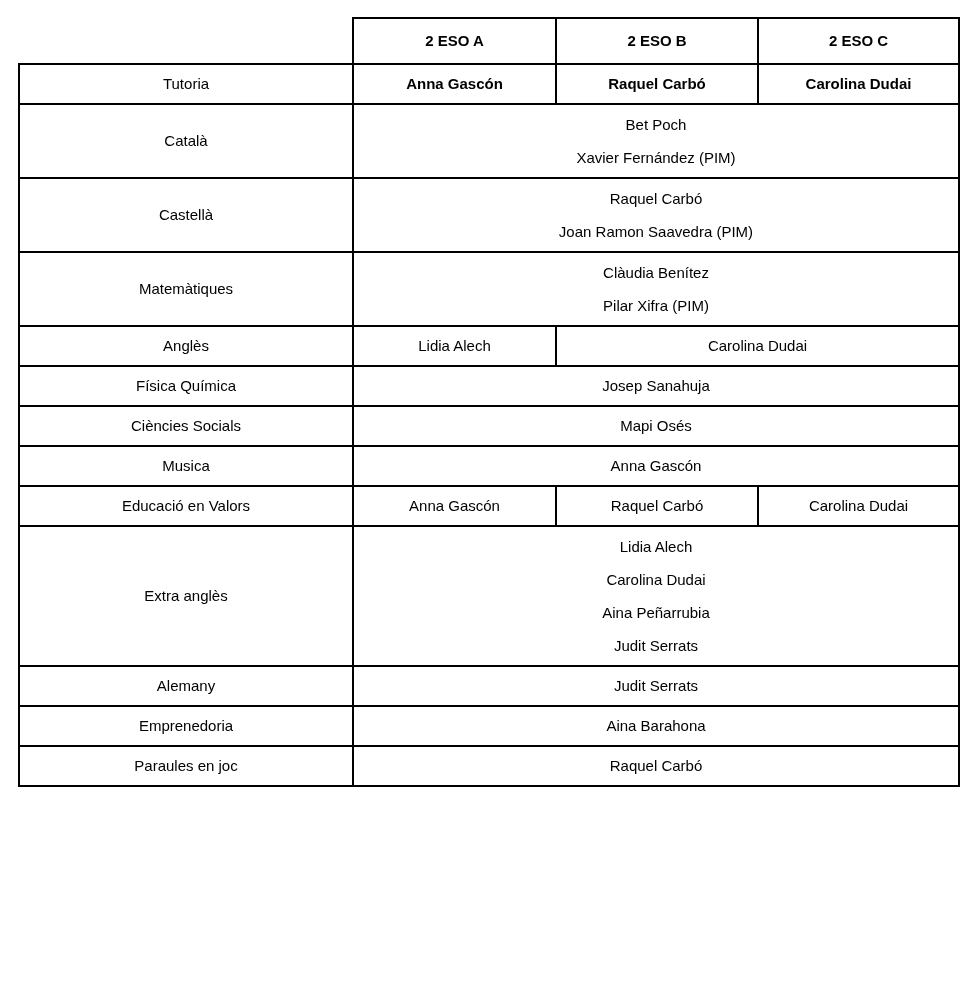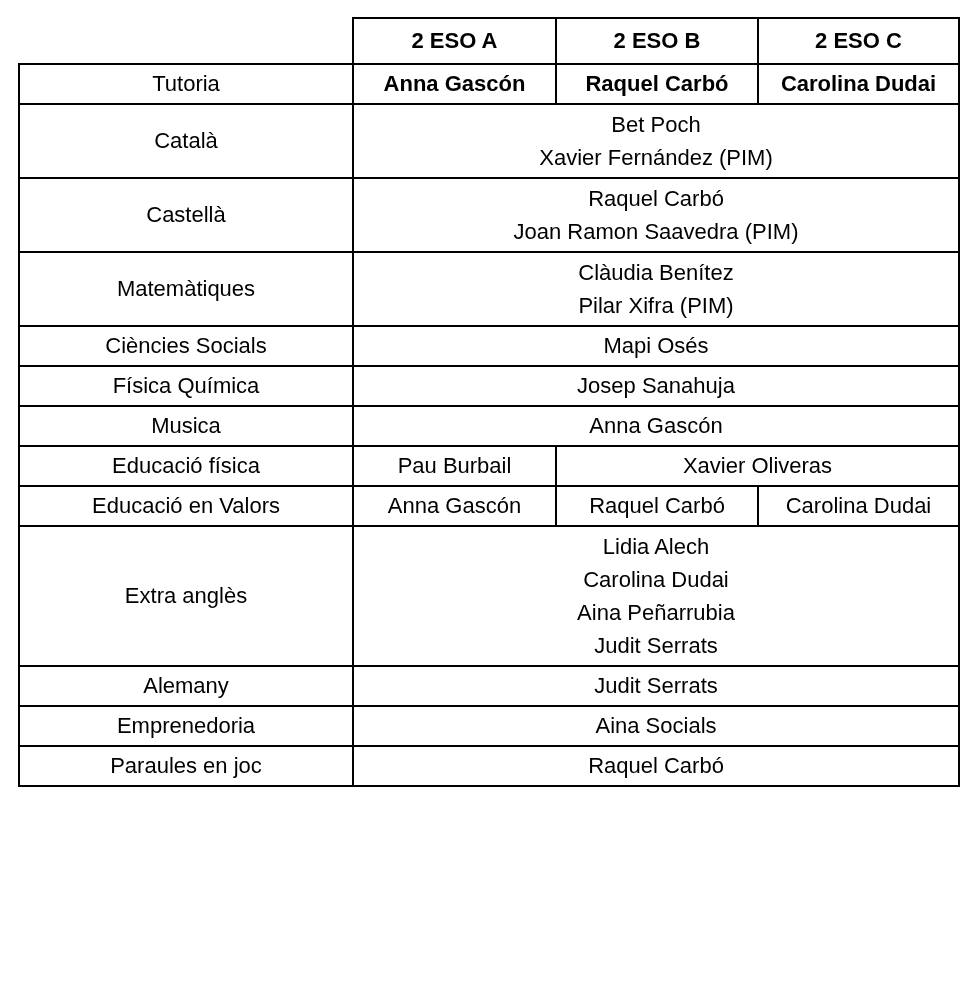--- a/index.html
+++ b/index.html
@@ -18,21 +18,21 @@
     margin: 17px 0 0 18px;
   }
   table.assign col.c-subject { width: 334px; }
   table.assign col.c-a { width: 203px; }
   table.assign col.c-b { width: 202px; }
   table.assign col.c-c { width: 201px; }
   table.assign td, table.assign th {
     border: 2px solid #000000;
     text-align: center;
     vertical-align: middle;
-    font-size: 22px;
+    font-size: 15px;
     font-weight: 400;
     line-height: 32px;
     padding: 3px 2px;
     overflow: hidden;
   }
   table.assign th {
     font-weight: 700;
     padding: 6px 2px;
   }
   table.assign td.corner {
@@ -80,35 +80,35 @@
         </td>
       </tr>
       <tr>
         <td>Matemàtiques</td>
         <td colspan="3">
           <div>Clàudia Benítez</div>
           <div>Pilar Xifra (PIM)</div>
         </td>
       </tr>
       <tr>
-        <td>Ciències Socials</td>
-        <td colspan="3">Mapi Osés</td>
+        <td>Anglès</td>
+        <td colspan="1">Lidia Alech</td>
+        <td colspan="2">Carolina Dudai</td>
       </tr>
       <tr>
         <td>Física Química</td>
         <td colspan="3">Josep Sanahuja</td>
       </tr>
       <tr>
+        <td>Ciències Socials</td>
+        <td colspan="3">Mapi Osés</td>
+      </tr>
+      <tr>
         <td>Musica</td>
         <td colspan="3">Anna Gascón</td>
-      </tr>
-      <tr>
-        <td>Educació física</td>
-        <td colspan="1">Pau Burbail</td>
-        <td colspan="2">Xavier Oliveras</td>
       </tr>
       <tr>
         <td>Educació en Valors</td>
         <td colspan="1">Anna Gascón</td>
         <td colspan="1">Raquel Carbó</td>
         <td colspan="1">Carolina Dudai</td>
       </tr>
       <tr>
         <td>Extra anglès</td>
         <td colspan="3">
@@ -117,20 +117,20 @@
           <div>Aina Peñarrubia</div>
           <div>Judit Serrats</div>
         </td>
       </tr>
       <tr>
         <td>Alemany</td>
         <td colspan="3">Judit Serrats</td>
       </tr>
       <tr>
         <td>Emprenedoria</td>
-        <td colspan="3">Aina Socials</td>
+        <td colspan="3">Aina Barahona</td>
       </tr>
       <tr>
         <td>Paraules en joc</td>
         <td colspan="3">Raquel Carbó</td>
       </tr>
     </tbody>
 </table>
 
 </body></html>

